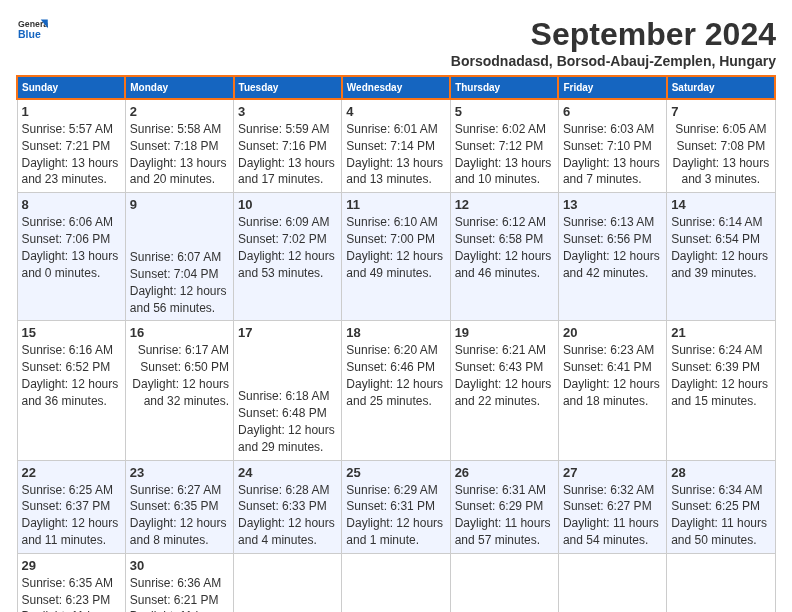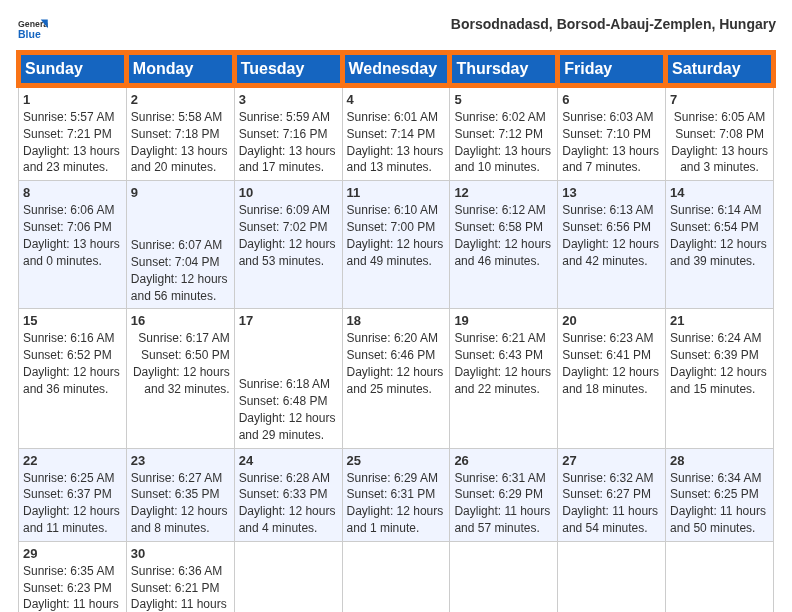--- a/index.html
+++ b/index.html
@@ -41,22 +41,22 @@
     table {
       width: 100%;
       border-collapse: collapse;
       font-size: 10px;
     }
     thead tr th {
       background-color: #1565c0;
       color: #fff;
       padding: 5px 4px;
       text-align: left;
-      font-size: 16px;
-      border: 5px solid #f97316;
+      font-size: 10px;
+      border: 2px solid #f97316;
     }
     tbody tr td {
       border: 1px solid #ccc;
       vertical-align: top;
       padding: 4px;
       width: calc(100% / 7);
       min-height: 80px;
     }
     .day-num {
       font-size: 13px;
@@ -86,20 +86,21 @@
 <div class="header-area">
   <div class="logo">
     <svg class="logo-icon" viewBox="0 0 36 32">
       <rect x="0" y="0" width="36" height="32" rx="2" fill="white"></rect>
       <text x="2" y="13" font-size="10" font-weight="bold" fill="#333" font-family="Arial">General</text>
       <text x="2" y="25" font-size="12" font-weight="bold" fill="#1565c0" font-family="Arial">Blue</text>
       <polygon points="28,4 36,4 36,14" fill="#1565c0"></polygon>
     </svg>
   </div>
   <div class="title-area">
+    <div class="calendar-title">September 2024</div>
     <div class="calendar-subtitle">Borsodnadasd, Borsod-Abauj-Zemplen, Hungary</div>
   </div>
 </div>
 
 <table>
   <thead>
     <tr>
       <th>Sunday</th>
       <th>Monday</th>
       <th>Tuesday</th>

